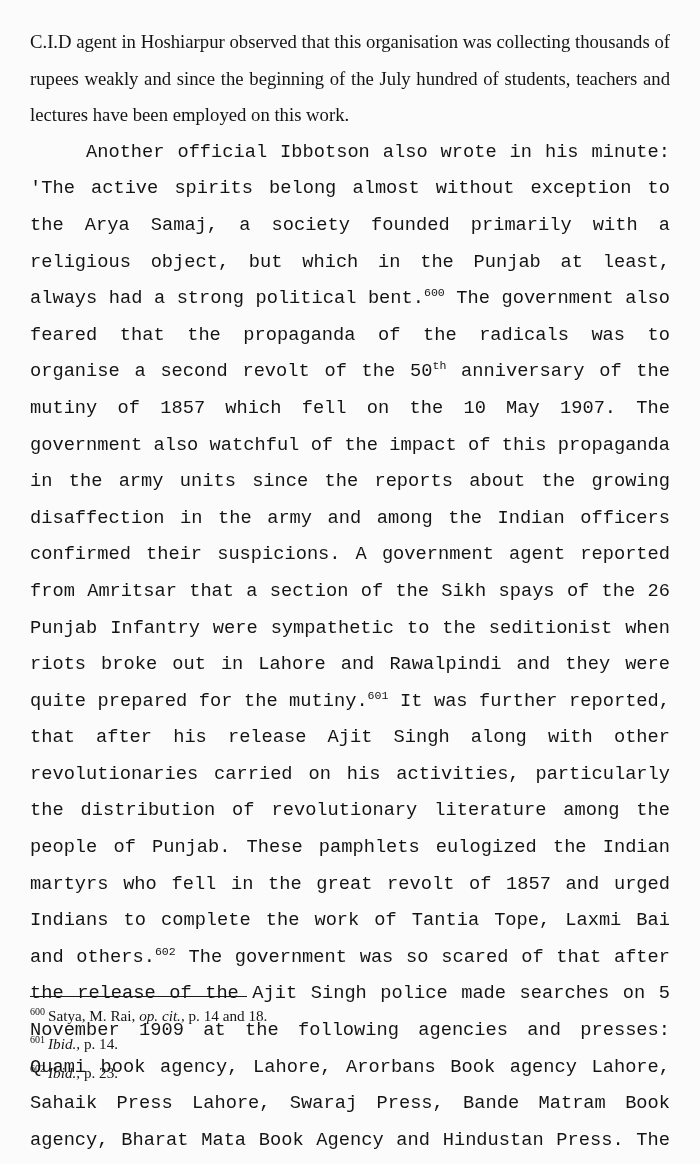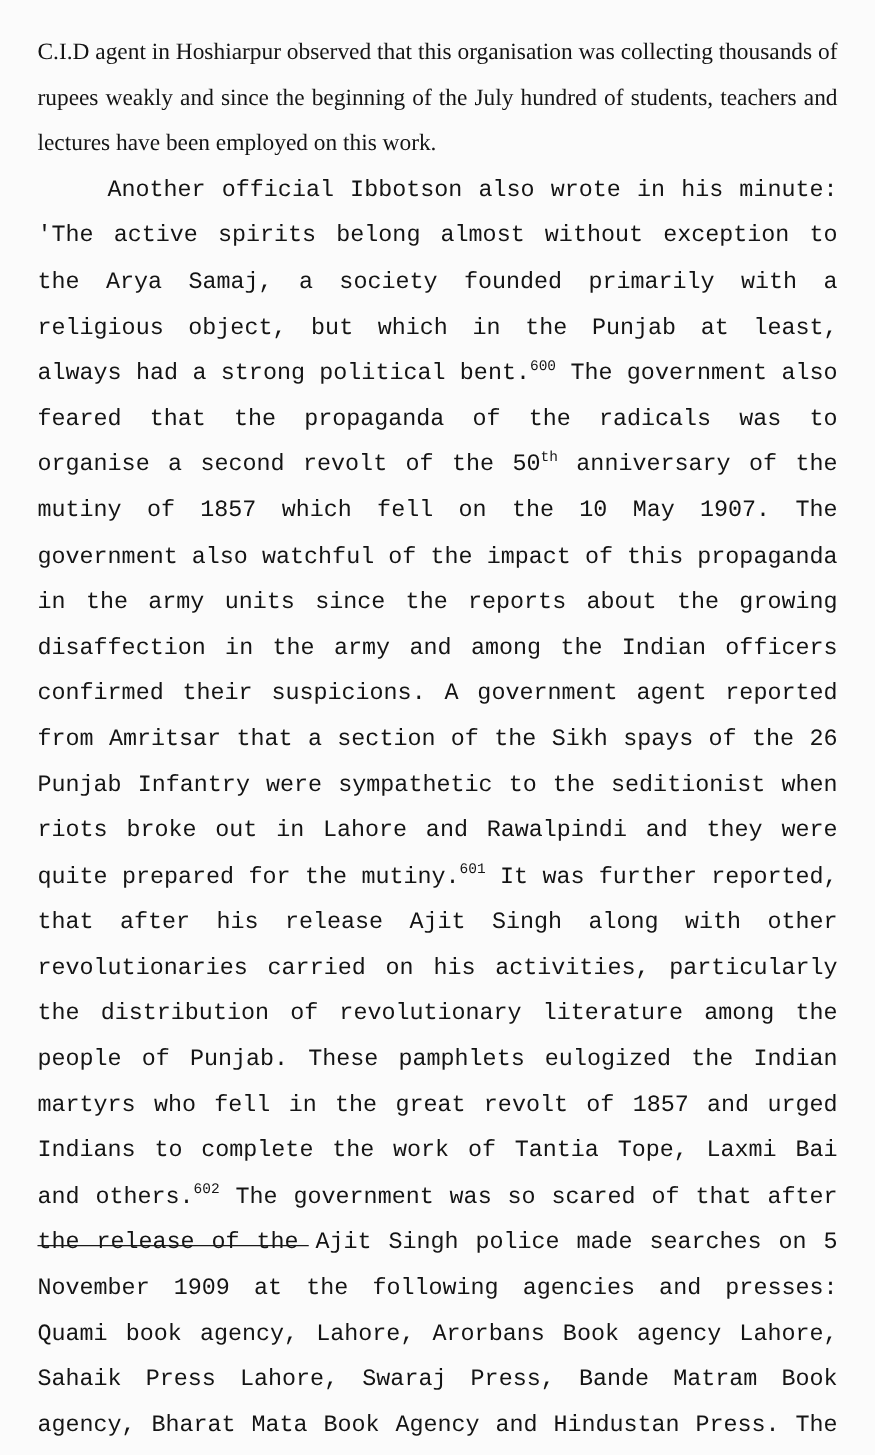--- a/index.html
+++ b/index.html
@@ -83,14 +83,19 @@
 
 <div class="page">
 
   <div class="body-text">
       <p><span>C.I.D agent in Hoshiarpur observed that this organisation was collecting thousands of rupees weakly and since the beginning of the July hundred of students, teachers and lectures have been employed on this work.</span></p>
       <p class="indent"><span>Another official Ibbotson also wrote in his minute:  'The active spirits belong almost without exception to the Arya Samaj, a society founded primarily with a religious object, but which in the Punjab at least, always had a strong political bent.</span><sup>600</sup><span>  The government also feared that the propaganda of the radicals was to organise a second revolt of the 50</span><sup>th</sup><span> anniversary of the mutiny of 1857 which fell on the 10 May 1907. The government also watchful of the impact of this propaganda in the army units since the reports about the growing disaffection in the army and among the Indian officers confirmed their suspicions.  A government agent reported from Amritsar that a section of the Sikh spays of the 26 Punjab Infantry were sympathetic to the seditionist when riots broke out in Lahore and Rawalpindi and they were quite prepared for the mutiny.</span><sup>601</sup><span> It was further reported, that after his release Ajit Singh along with other revolutionaries carried on his activities, particularly the distribution of revolutionary literature among the people of Punjab. These pamphlets eulogized the Indian martyrs who fell in the great revolt of 1857 and urged Indians to complete the work of Tantia Tope, Laxmi Bai and others.</span><sup>602</sup><span>  The government was so scared of that after the release of the Ajit Singh police made searches on 5 November 1909 at the following agencies and presses: Quami book agency, Lahore, Arorbans Book agency Lahore, Sahaik Press Lahore, Swaraj Press, Bande Matram Book agency, Bharat Mata Book Agency and Hindustan Press. The houses of Dhanpat Rai, Pleader, Kasur and Arjan Singh of Lyallpur and father of</span></p>
     </div>
 
   <div class="fn-rule"></div>
 
+  <div class="footnotes">
+      <div class="fn"><span class="fn-num">600</span><span>Satya, M. Rai, </span><em>op. cit.,</em><span> p. 14 and 18.</span></div>
+      <div class="fn"><span class="fn-num">601</span><em>Ibid.,</em><span> p. 14.</span></div>
+      <div class="fn"><span class="fn-num">602</span><em>Ibid.,</em><span> p. 23.</span></div>
+    </div>
 
 </div>
 
 </body></html>

